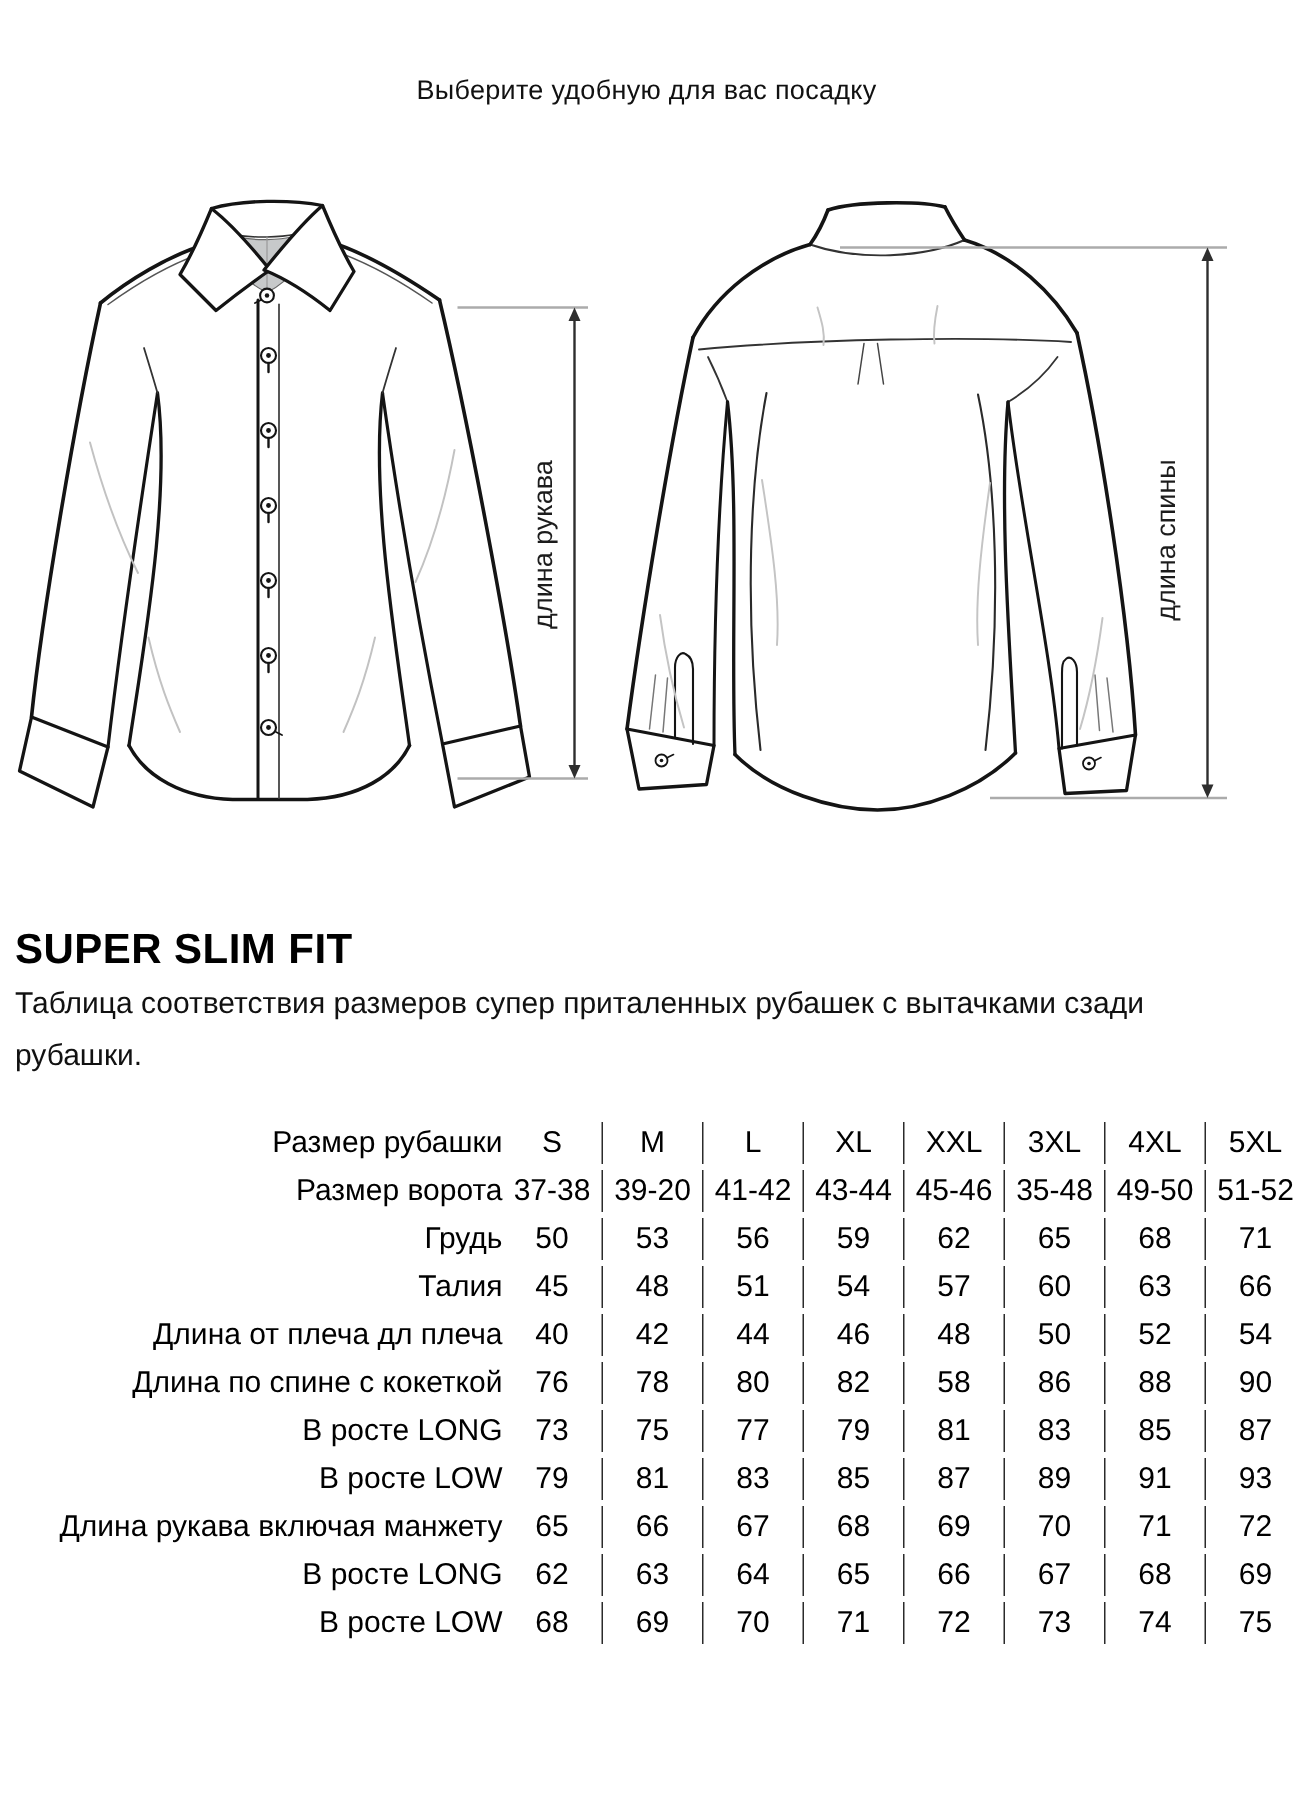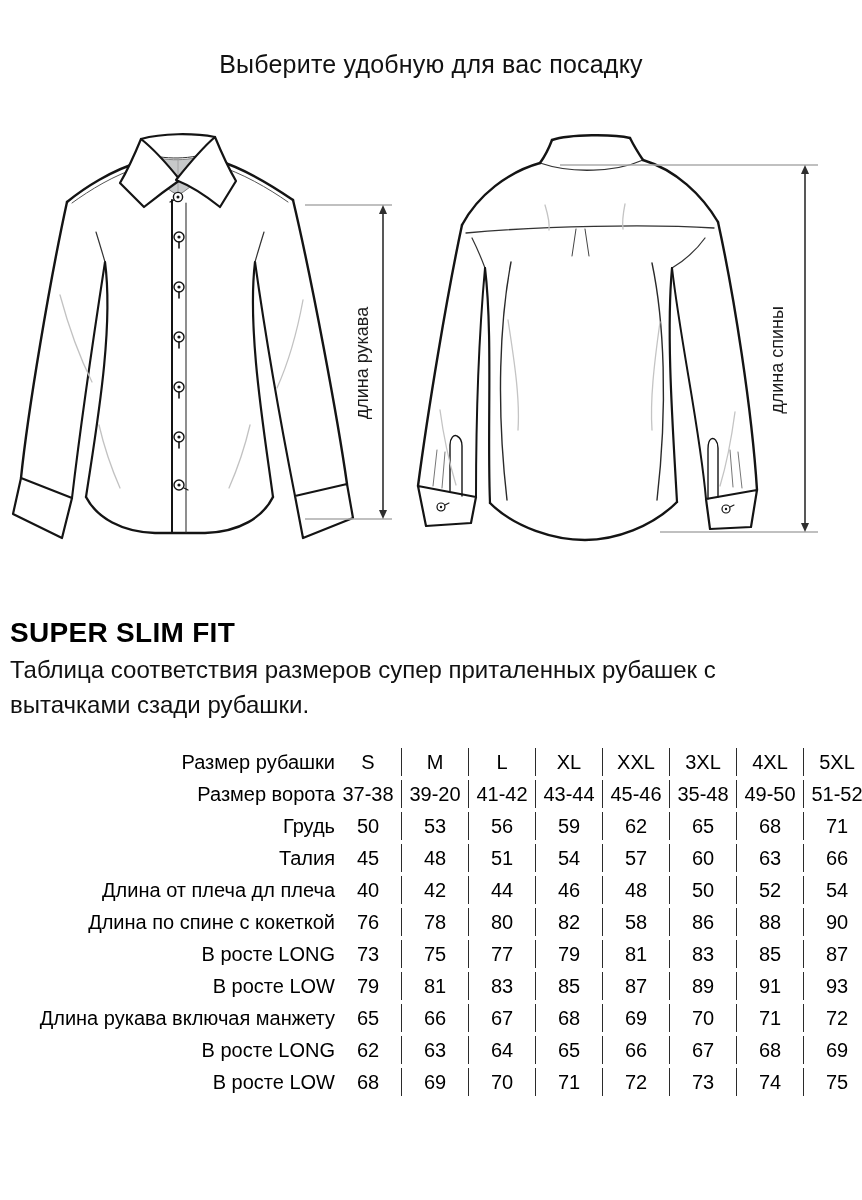--- a/index.html
+++ b/index.html
@@ -2,31 +2,31 @@
 <html><head>
 <meta charset="utf-8">
 <style>
   html,body{margin:0;padding:0;background:#fff;}
   .page{
     position:relative;width:862px;height:1200px;background:#fff;overflow:hidden;
     font-family:"Liberation Sans",sans-serif;color:#1a1a1a;
   }
   .title{
     position:absolute;top:50px;left:0;width:862px;text-align:center;
-    font-size:25px;font-weight:400;letter-spacing:0.2px;color:#111;
+    font-size:18px;font-weight:400;letter-spacing:0.2px;color:#111;
   }
   .figure{position:absolute;top:110px;left:0;width:862px;height:480px;}
   .figure svg{display:block;width:862px;height:480px;}
   .heading{
     position:absolute;top:617px;left:10px;font-size:28px;font-weight:700;color:#000;
     letter-spacing:0.3px;
   }
   .desc{
     position:absolute;top:652px;left:10px;width:790px;
-    font-size:24px;line-height:35px;color:#111;
+    font-size:20px;line-height:35px;color:#111;
   }
   .size-table{
     position:absolute;top:744px;left:10px;width:853px;
     border-collapse:separate;border-spacing:0 4px;
     font-size:20px;color:#000;table-layout:fixed;
   }
   .size-table td{height:28px;padding:0;vertical-align:middle;white-space:nowrap;}
   .size-table td.rowlabel{width:325px;text-align:right;}
   .size-table td.val{width:66px;text-align:center;}
   .size-table td.sep{border-left:1px solid #2b2b2b;}

